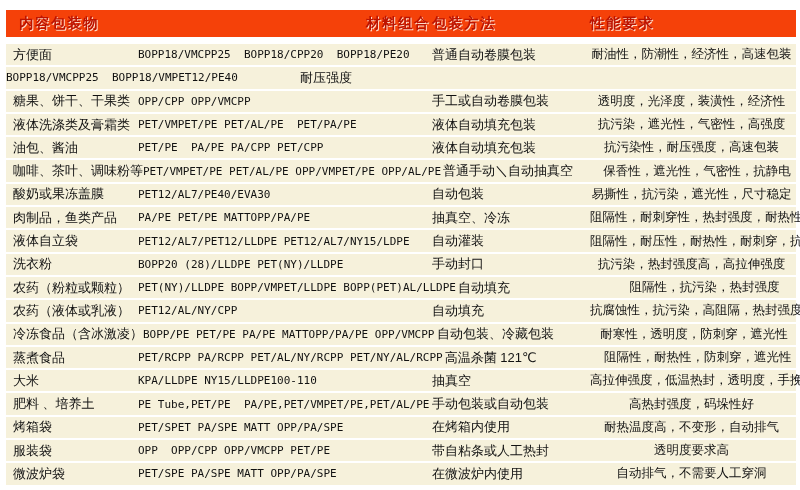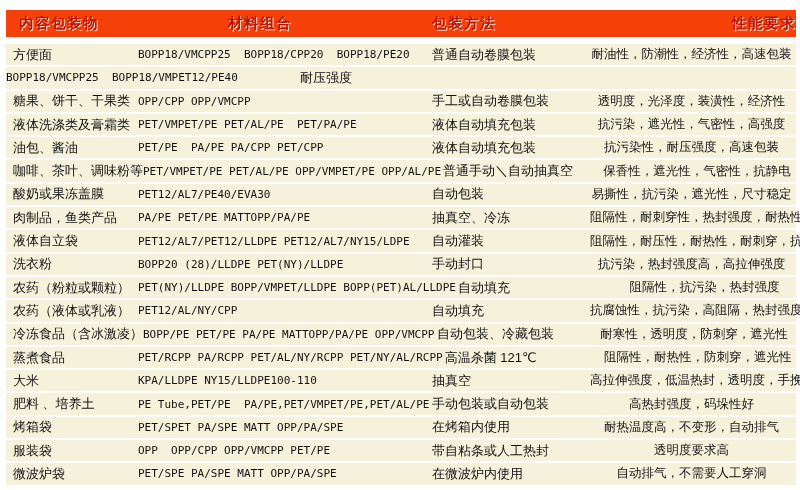--- a/index.html
+++ b/index.html
@@ -4,23 +4,23 @@
 <style>
   * { margin:0; padding:0; box-sizing:border-box; }
   html,body { width:800px; height:490px; background:#FFFFFF; overflow:hidden;
     font-family:"Liberation Sans","DejaVu Sans",sans-serif; }
   .table-wrap { position:absolute; left:6px; top:10px; width:790px; }
   .header-row { display:flex; align-items:center; height:27px; background:#F54109;
     margin-bottom:7px; }
   .header-row .hl { font-weight:bold; font-size:14.5px; letter-spacing:1.5px;
     color:#BD1300; text-shadow:1px 1px 0 rgba(255,235,220,0.9); white-space:nowrap; }
   .h1 { flex:0 0 132px; padding-left:13px; }
-  .h2 { flex:0 0 292px; padding-left:90px; }
+  .h2 { flex:0 0 292px; padding-left:90px;text-align:right; }
   .h3 { flex:0 0 160px; padding-left:2px; }
-  .h4 { flex:1 1 auto; text-align:right; }
+  .h4 { flex:1 1 auto; text-align:left; }
   .row { display:flex; align-items:center; height:21.3px; background:#F6F1DB;
     margin-bottom:2px; color:#111; }
   .c1 { flex:0 0 132px; padding-left:7px; font-size:13px; white-space:nowrap; }
   .c2 { flex:0 0 292px; font-family:"DejaVu Sans Mono","Liberation Mono",monospace;
     font-size:11px; white-space:pre; overflow:visible; z-index:1; }
   .c3 { flex:0 0 160px; padding-left:2px; font-size:13px; white-space:nowrap;
     background:#F6F1DB; }
   .c4 { flex:1 1 auto; text-align:center; padding-right:3px; font-size:12.5px;
     white-space:nowrap; }
 </style>

